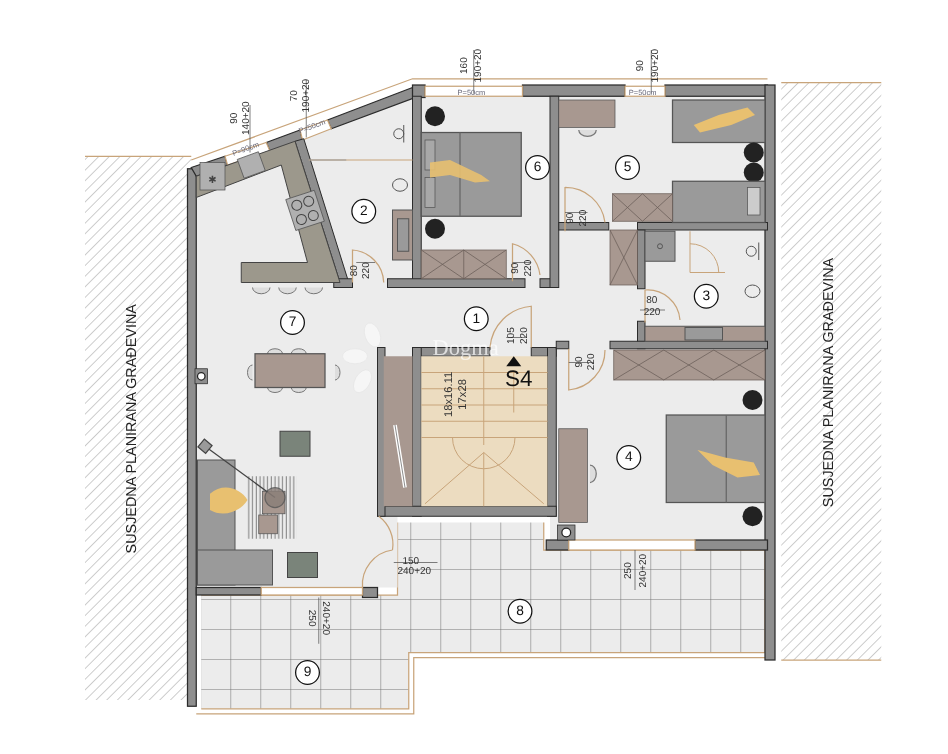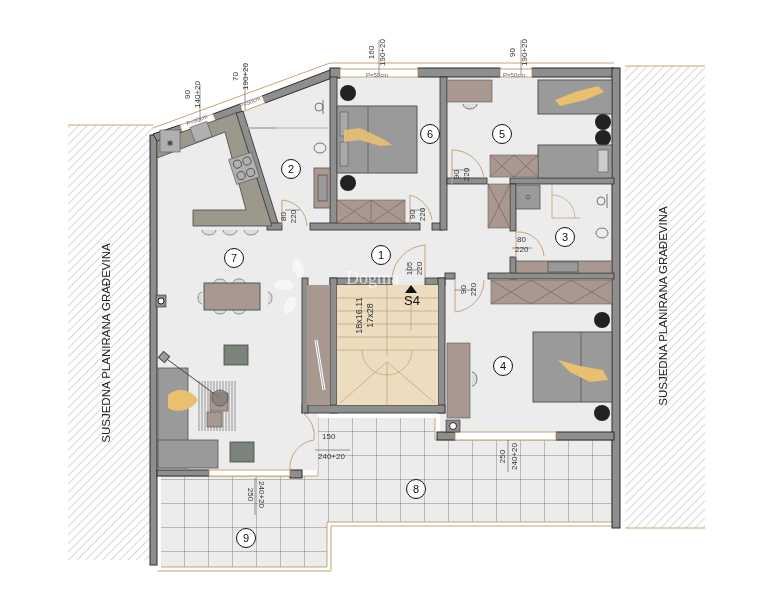--- a/index.html
+++ b/index.html
@@ -3,21 +3,21 @@
 <meta charset="utf-8">
 <style>
   html,body{margin:0;padding:0;background:#ffffff;}
   body{width:758px;height:603px;position:relative;overflow:hidden;font-family:"Liberation Sans",sans-serif;}
   #plan{position:absolute;left:0;top:0;width:758px;height:603px;}
   .lbl{position:absolute;font-family:"Liberation Sans",sans-serif;color:#222;}
   .room-num{position:absolute;width:18px;height:18px;border:1.3px solid #111;border-radius:50%;background:#fff;font-size:11px;line-height:18px;text-align:center;color:#111;}
   .vtext{position:absolute;font-size:11.5px;color:#222;white-space:nowrap;transform-origin:center center;transform:rotate(-90deg);}
   .dim{position:absolute;font-size:8px;color:#333;white-space:nowrap;line-height:9px;text-align:center;}
   .dimv{position:absolute;font-size:8px;color:#333;white-space:nowrap;line-height:9px;transform:rotate(-90deg);transform-origin:center center;text-align:center;}
-  .stair-code{position:absolute;font-size:13px;color:#111;}
+  .stair-code{position:absolute;font-size:18px;color:#111;}
 </style>
 </head>
 <body>
 
 <svg id="plan" viewBox="0 0 758 603" xmlns="http://www.w3.org/2000/svg">
   <defs>
     <pattern id="hatch" width="6" height="6" patternUnits="userSpaceOnUse" patternTransform="rotate(45)">
       <line x1="0" y1="0" x2="0" y2="6" stroke="#9a9a9a" stroke-width="0.8"></line>
     </pattern>
     <pattern id="tiles" width="24" height="24" patternUnits="userSpaceOnUse" x="161" y="432">
@@ -317,21 +317,21 @@
 <div class="dimv" style="left:356px;top:48px;width:30px;">160</div>
 <div class="dimv" style="left:367px;top:48px;width:30px;">190+20</div>
 <div class="dimv" style="left:497px;top:48px;width:30px;">90</div>
 <div class="dimv" style="left:509px;top:48px;width:30px;">190+20</div>
 
 <div class="dim" style="left:186px;top:116px;font-size:6px;color:#667;transform:rotate(-20deg);">P=90cm</div>
 <div class="dim" style="left:239px;top:98px;font-size:6px;color:#667;transform:rotate(-20deg);">P=50cm</div>
 <div class="dim" style="left:366px;top:71px;font-size:6px;color:#667;">P=50cm</div>
 <div class="dim" style="left:503px;top:71px;font-size:6px;color:#667;">P=50cm</div>
 
-<div class="dim" style="left:322px;top:432px;">150</div>
+<div class="dim" style="left:322px;top:444px;">150</div>
 <div class="dim" style="left:318px;top:452px;">240+20</div>
 <div class="dimv" style="left:235px;top:490px;width:30px;transform:rotate(90deg);">250</div>
 <div class="dimv" style="left:246px;top:490px;width:30px;transform:rotate(90deg);">240+20</div>
 <div class="dimv" style="left:487px;top:452px;width:30px;">250</div>
 <div class="dimv" style="left:499px;top:452px;width:30px;">240+20</div>
 
 <div class="dimv" style="left:273px;top:212px;width:20px;">80</div>
 <div class="dimv" style="left:283px;top:212px;width:20px;">220</div>
 <div class="dimv" style="left:402px;top:210px;width:20px;">90</div>
 <div class="dimv" style="left:412px;top:210px;width:20px;">220</div>

